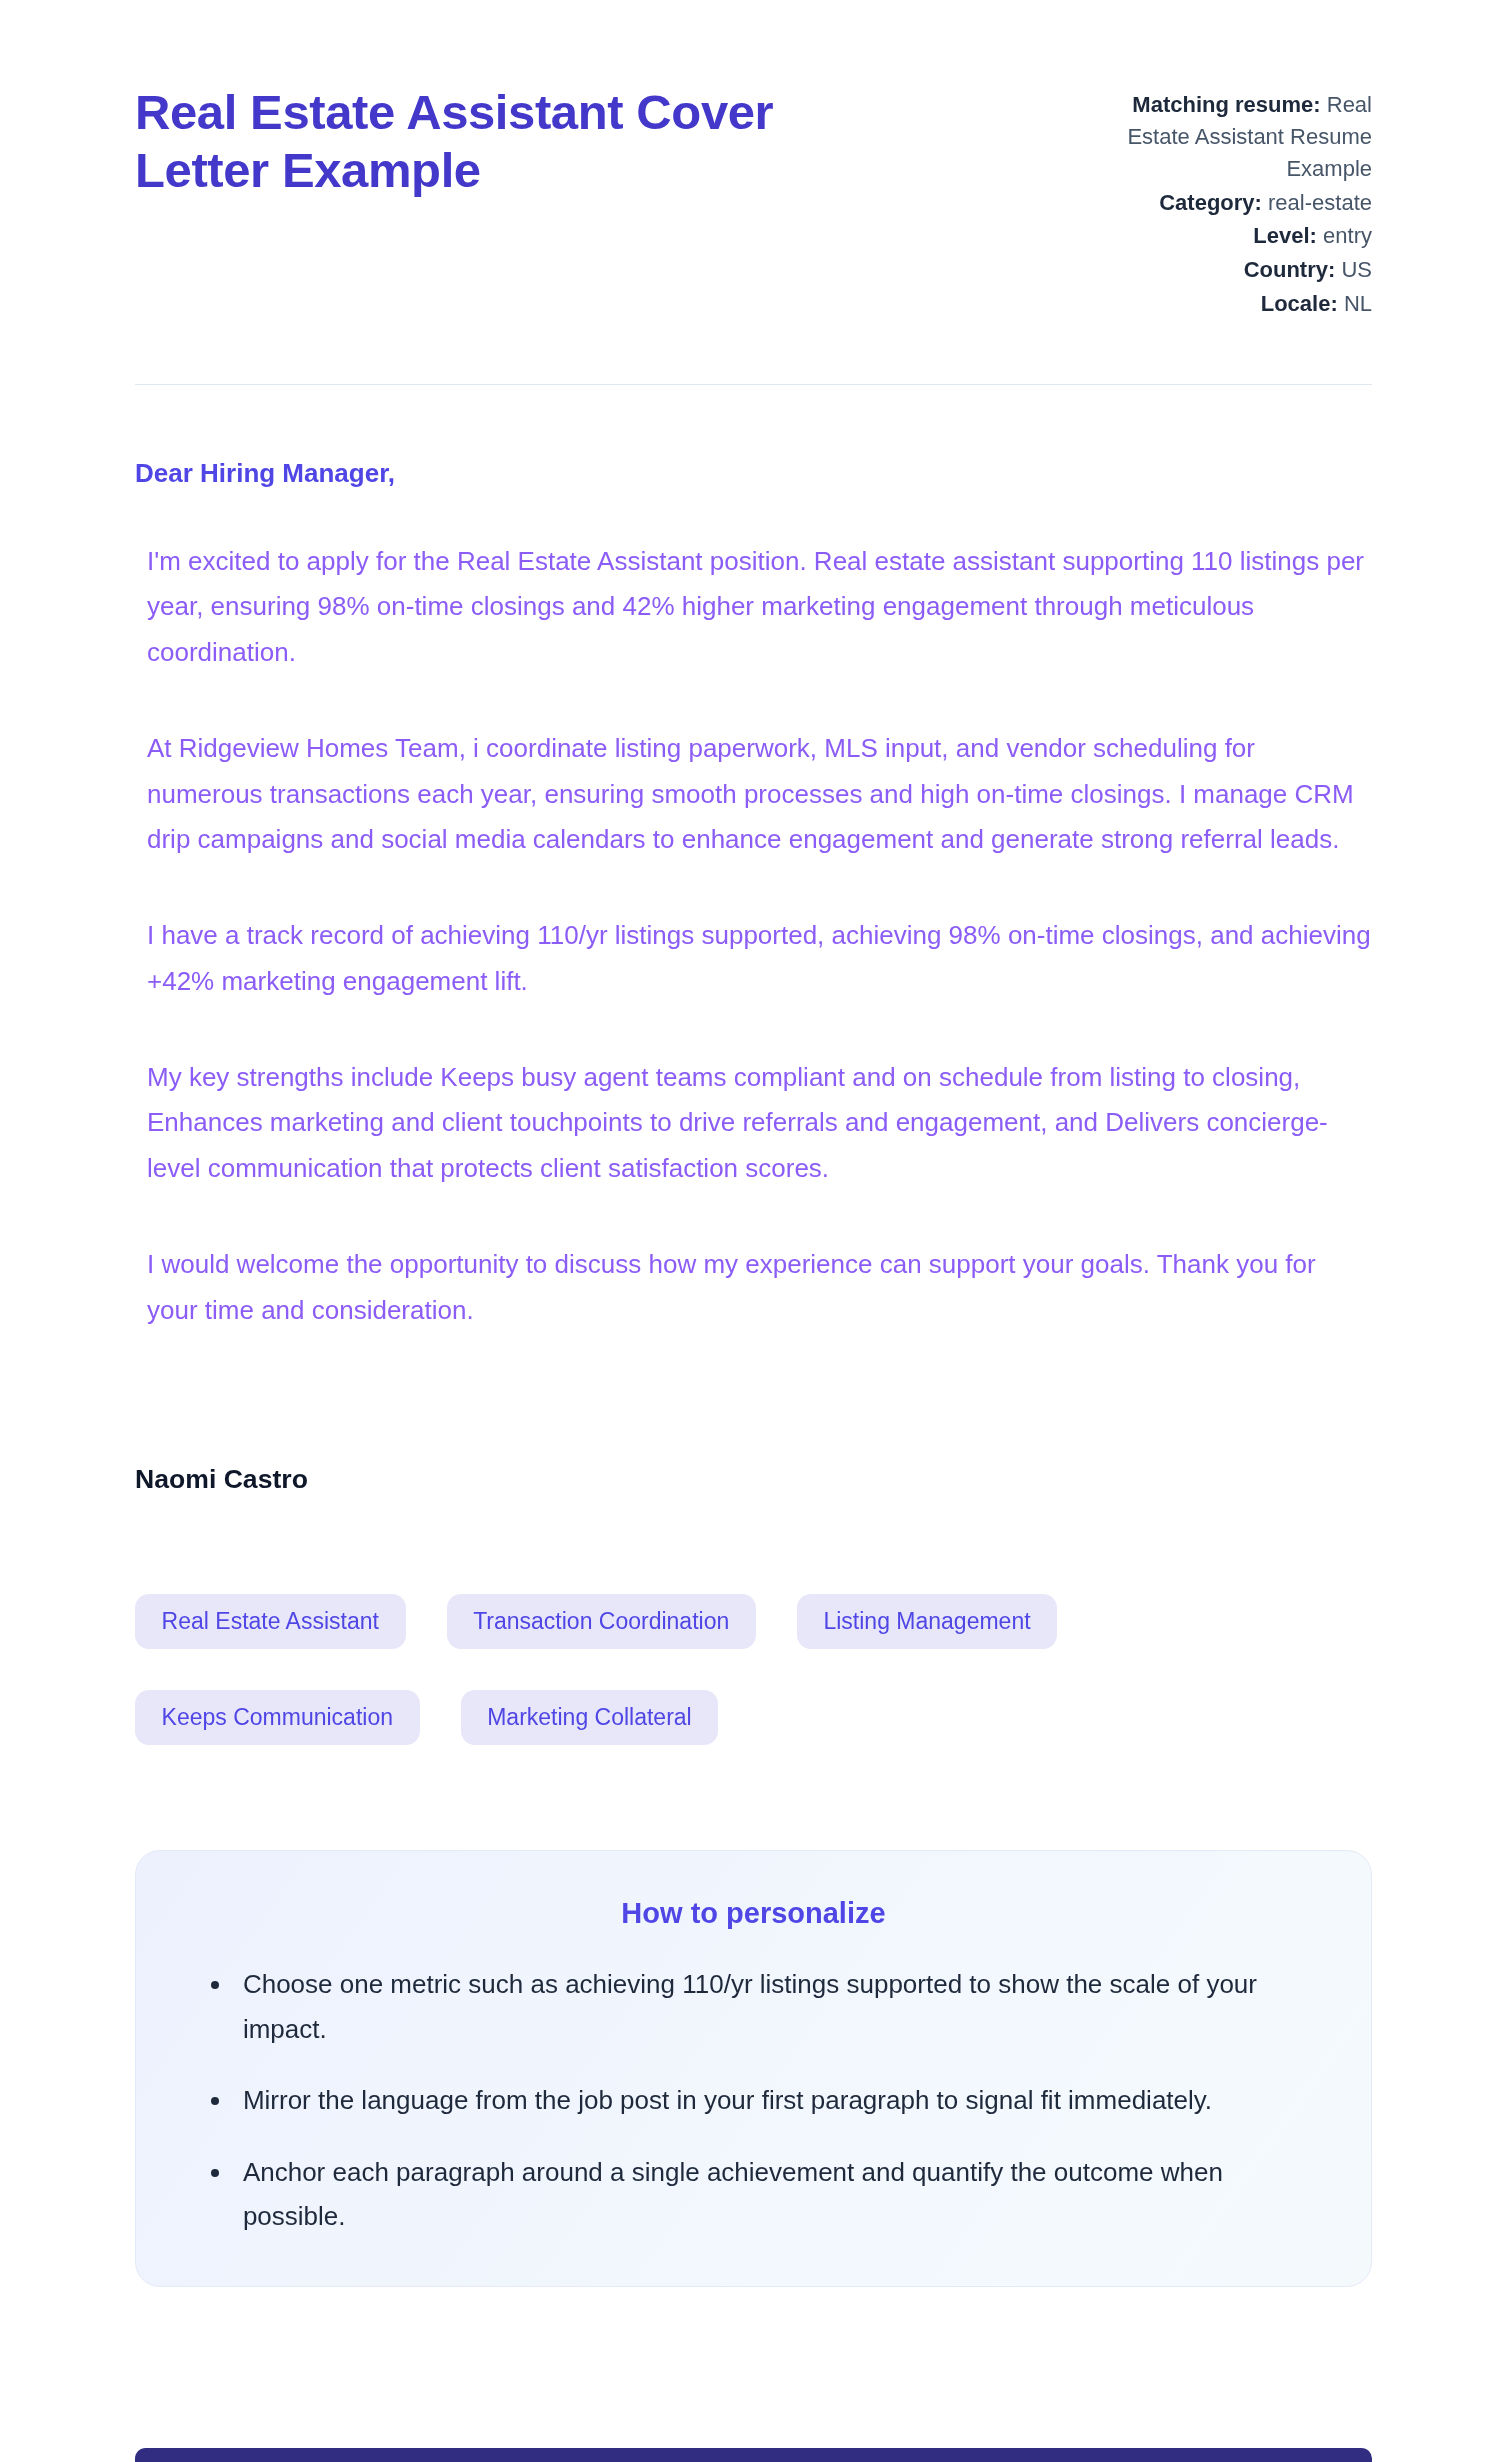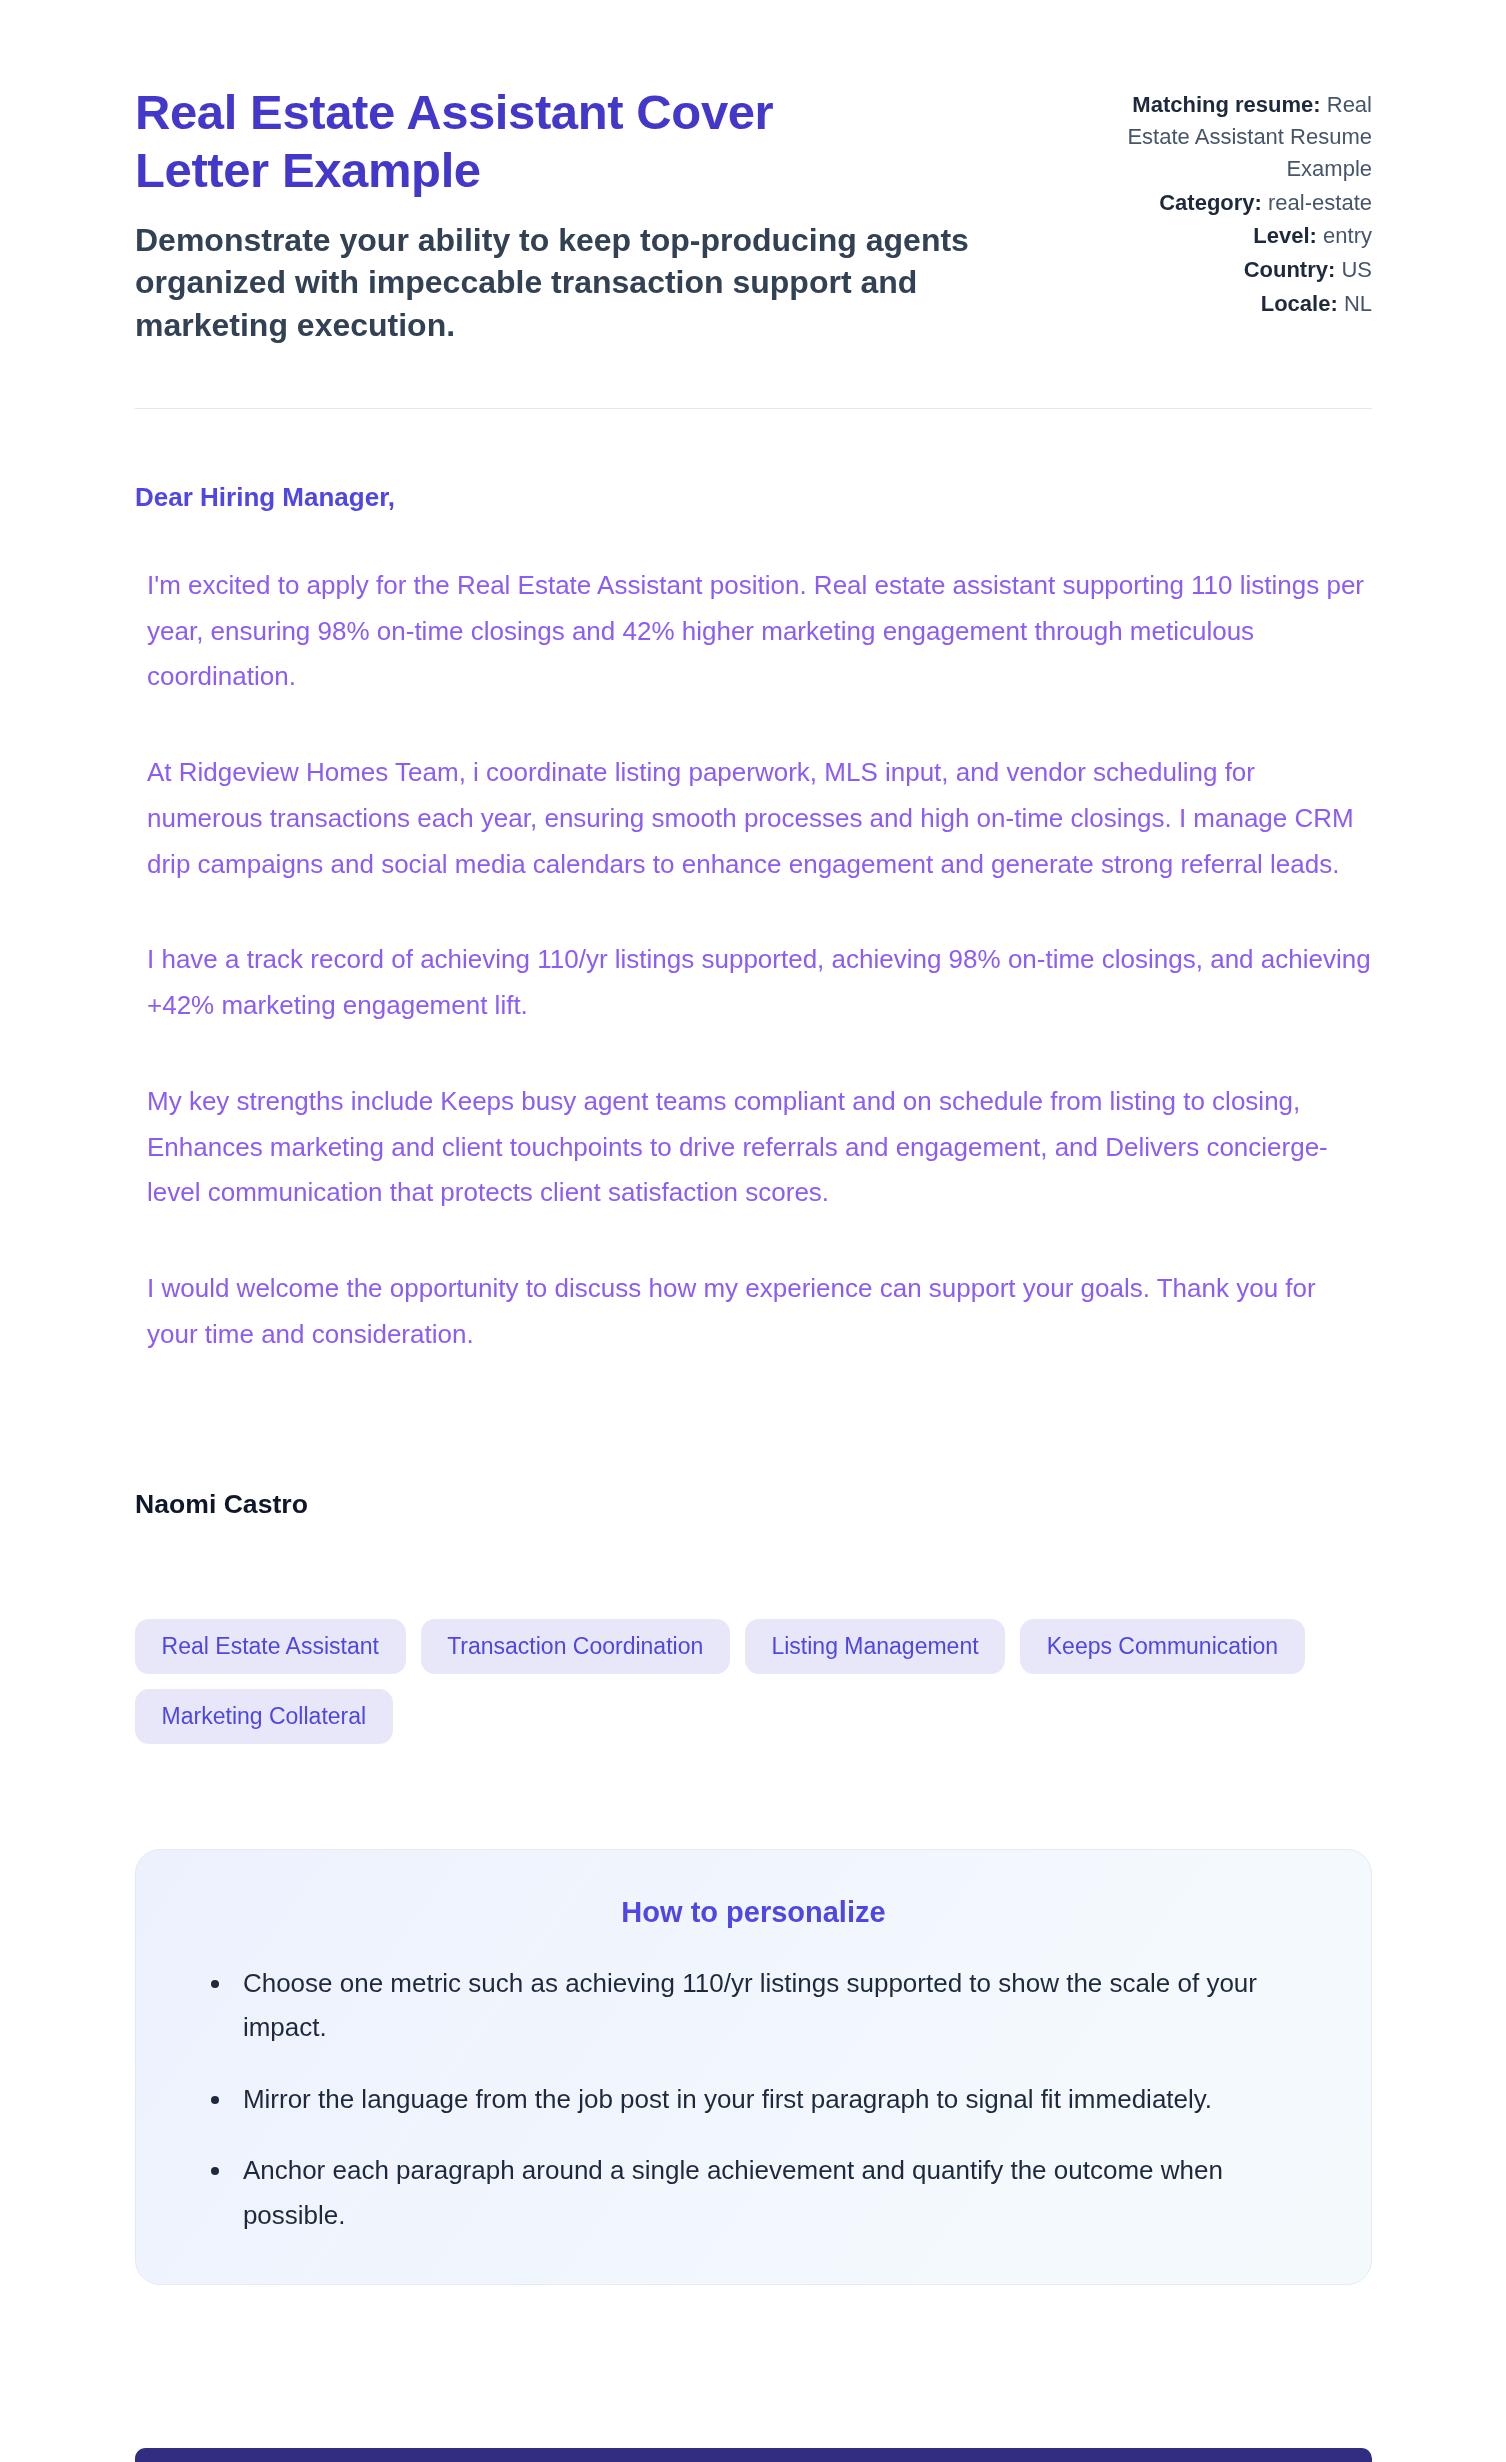--- a/index.html
+++ b/index.html
@@ -74,21 +74,21 @@
   p.sig-role {
     margin: 25px 0 0 0;
     font-size: 26px;
     color: #475569;
   }
   
   .tags {
     margin-top: 99px;
     display: flex;
     flex-wrap: wrap;
-    gap: 15px;
+    gap: 41px;
     max-width: 1170px;
   }
   .tag {
     display: inline-block;
     background: #e8e7fa;
     color: #4f46e5;
     font-size: 23px;
     line-height: 1;
     padding: 16px 26.6px;
     border-radius: 14px;
@@ -131,21 +131,20 @@
   }
 </style>
 </head>
 <body>
 
 <div class="page">
 
   <header class="header">
     <div class="header-left">
       <h1 class="title">Real Estate Assistant Cover Letter Example</h1>
-      <p class="subtitle">Demonstrate your ability to keep top-producing agents organized with impeccable transaction support and marketing execution.</p>
     </div>
     <aside class="meta">
       <div class="meta-row">
         <span class="meta-label">Matching resume:</span>
         <span class="meta-value">Real Estate Assistant Resume Example</span>
       </div>
       <div class="meta-row">
         <span class="meta-label">Category:</span>
         <span class="meta-value">real-estate</span>
       </div>

